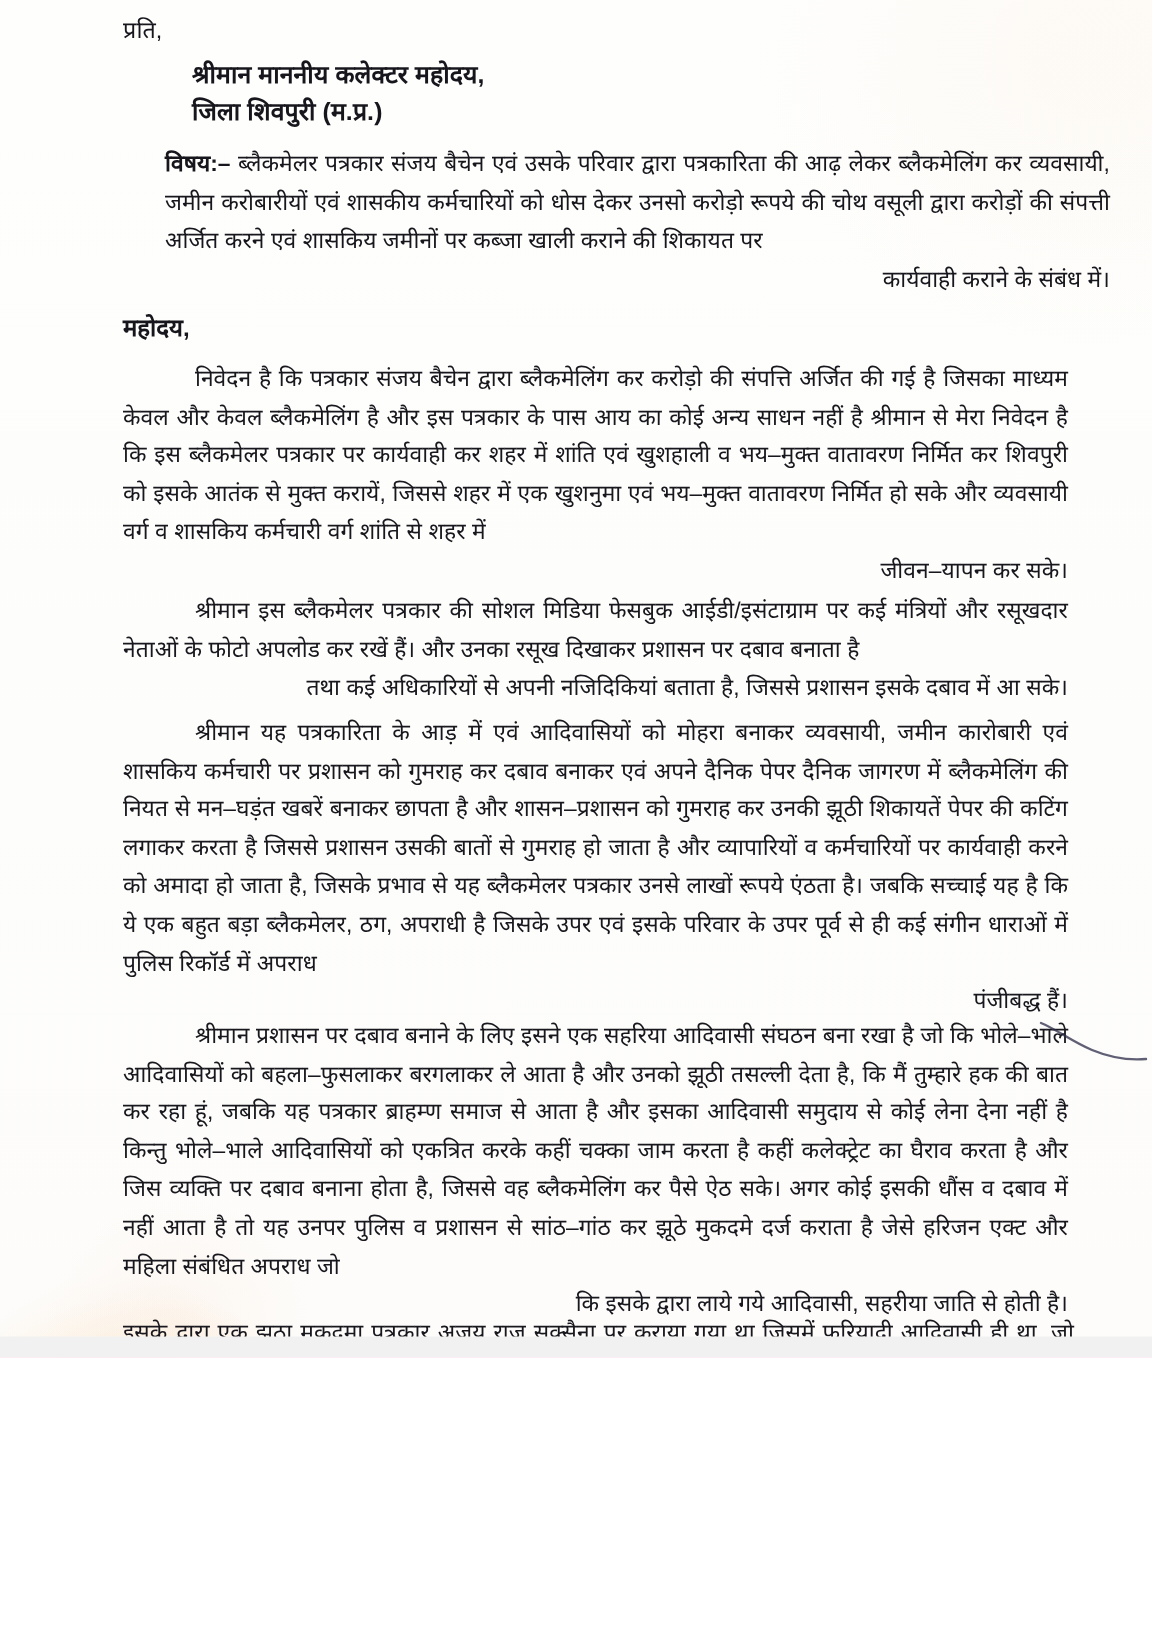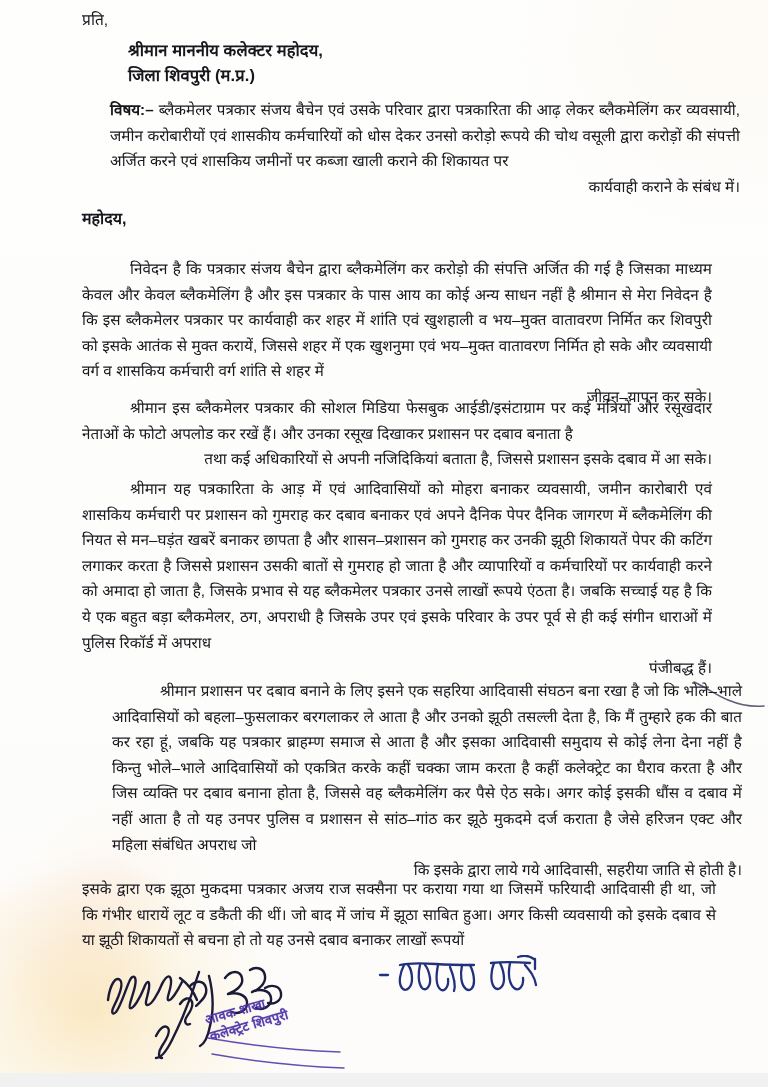--- a/index.html
+++ b/index.html
@@ -8,21 +8,21 @@
     background: #ffffff;
   }
 
   body {
     font-family: "Liberation Sans", "DejaVu Sans", sans-serif;
   }
 
   .page {
     position: relative;
     width: 768px;
-    height: 1087px;
+    height: 905px;
     background: #f9a8d4;
     overflow: hidden;
   }
 
   
   .paper-base {
     position: absolute;
     inset: 0;
     background:
       radial-gradient(ellipse 240px 190px at 92px 1012px, rgba(246,206,122,0.42) 0%, rgba(250,226,170,0.22) 45%, rgba(255,255,255,0) 78%),
@@ -119,24 +119,24 @@
     text-indent: 48px;
     letter-spacing: 0.05px;
   }
 
   .para .tail {
     display: block;
     text-indent: 0;
     text-align: right;
   }
 
-  .p1 { top: 256px; }
+  .p1 { top: 240px; }
   .p2 { top: 395px; }
   .p3 { top: 476px; }
-  .p4 { top: 678px; margin-left: 30px; }
+  .p4 { top: 678px; }
   .p5 { top: 876px; width: 634px; }
 
   
   .ink {
     position: absolute;
     inset: 0;
     pointer-events: none;
   }
 
   .hand-sign-main {

